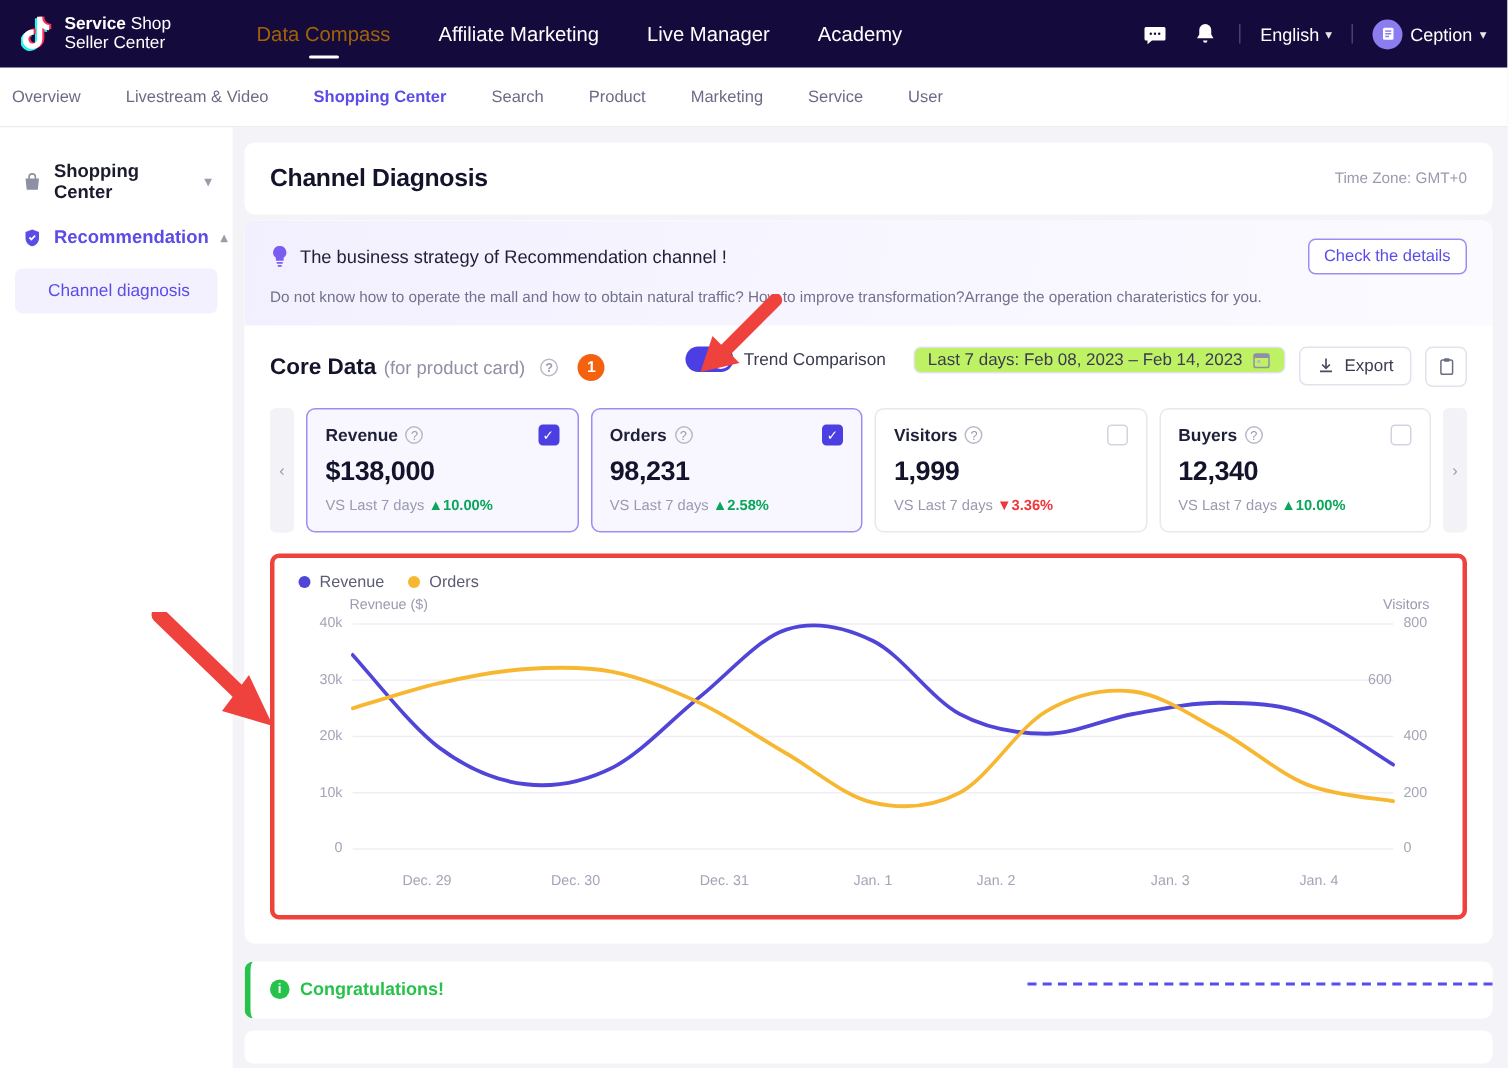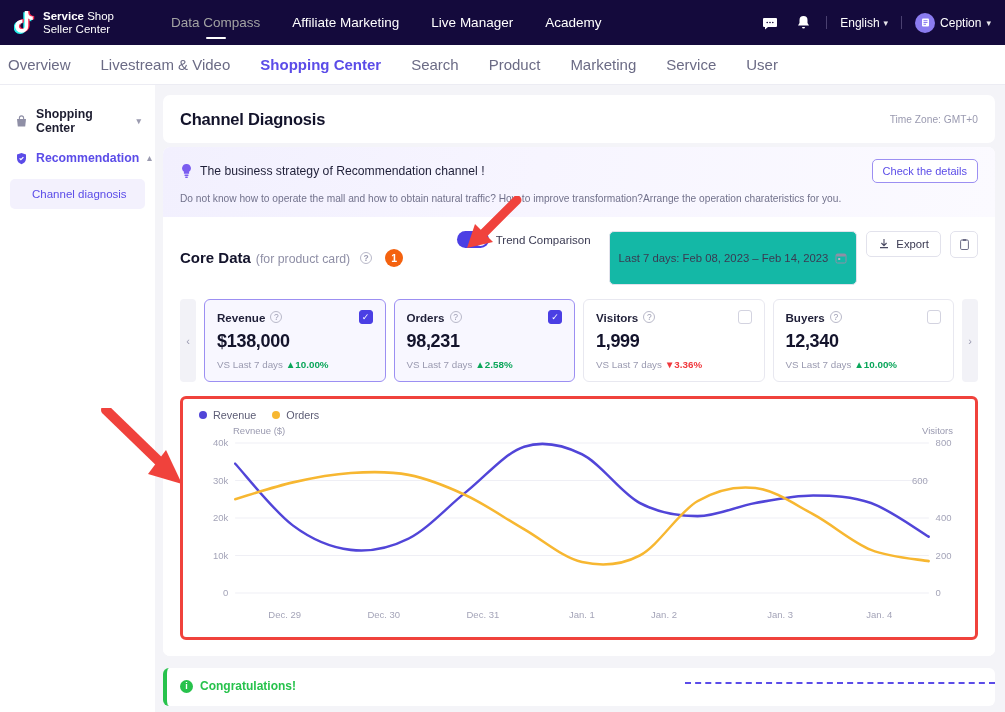--- a/index.html
+++ b/index.html
@@ -14,21 +14,21 @@
   .topbar {
     height: 45px; background: #140a3c; display: flex; align-items: center;
     padding: 0 14px; position: relative;
   }
   .brand { display: flex; align-items: center; gap: 7px; }
   .tiktok-note { width: 22px; height: 24px; position: relative; flex: 0 0 auto; }
   .brand-text { color: #fff; font-size: 11.5px; line-height: 13px; }
   .brand-text b { font-weight: bold; }
   .mainnav { display: flex; align-items: center; gap: 32px; margin-left: 57px; }
   .mainnav-item {
-    color: #a3a3a3; font-size: 13.5px; position: relative; padding: 4px 0;
+    color: #a16207; font-size: 13.5px; position: relative; padding: 4px 0;
     cursor: pointer; white-space: nowrap;
   }
   .mainnav-item.inactive { color: #ffffff; }
   .mainnav-item.active::after {
     content: ""; position: absolute; left: 50%; transform: translateX(-50%);
     bottom: -5px; width: 20px; height: 2.5px; background: #fff; border-radius: 2px;
   }
   .topright { margin-left: auto; display: flex; align-items: center; gap: 13px; color: #fff; }
   .ticon { width: 20px; height: 20px; display: flex; align-items: center; justify-content: center; cursor: pointer; }
   .tdiv { width: 1px; height: 13px; background: #4a4070; }
@@ -39,21 +39,21 @@
     font-size: 9px; color: #fff;
   }
   .user { font-size: 12px; display: flex; align-items: center; gap: 5px; cursor: pointer; }
   .chev { font-size: 9px; opacity: .9; }
 
   
   .subnav {
     height: 40px; background: #fff; display: flex; align-items: center;
     gap: 30px; padding: 0 8px; border-bottom: 1px solid #ececf3;
   }
-  .subnav-item { font-size: 15px; color: #6b6b85; cursor: pointer; white-space: nowrap; }
+  .subnav-item { font-size: 11px; color: #6b6b85; cursor: pointer; white-space: nowrap; }
   .subnav-item.active { color: #5b4ce8; font-weight: bold; }
 
   
   .shell { display: flex; height: calc(712px - 85px); }
   .sidebar { width: 155px; background: #fff; padding-top: 14px; flex: 0 0 155px; }
   .side-row {
     display: flex; align-items: center; gap: 8px; padding: 8px 14px;
     font-size: 12.3px; color: #1b1b2e; cursor: pointer; font-weight: bold;
   }
   .side-row.active { color: #5b4ce8; }
@@ -105,23 +105,23 @@
   .badge1 {
     width: 18px; height: 18px; border-radius: 50%; background: #f4620f; color: #fff;
     font-size: 10.5px; display: inline-flex; align-items: center; justify-content: center;
     margin-left: 8px; align-self: center; font-weight: bold;
   }
   .coretools { margin-left: auto; display: flex; align-items: flex-start; gap: 9px; }
   .toggle { width: 32px; height: 17px; border-radius: 9px; background: #4b3fe4; position: relative; cursor: pointer; }
   .toggle .knob { position: absolute; right: 2px; top: 2px; width: 13px; height: 13px; background: #fff; border-radius: 50%; }
   .tglabel { font-size: 11.5px; color: #3a3a52; margin-left: 7px; margin-right: 9px; }
   .dateinput {
-    border: 1px solid #e2e2ec; border-radius: 5px; padding: 20px 9px;
+    border: 1px solid #e2e2ec; border-radius: 5px; padding: 2px 9px;
     font-size: 11.3px; color: #3a3a52; display: flex; align-items: center; gap: 7px;
-    cursor: pointer; background: #14b8a6;
+    cursor: pointer; background: #bef264;
   }
   .btn-plain {
     border: 1px solid #e2e2ec; border-radius: 5px; padding: 6px 11px; background: #fff;
     font-size: 11.3px; color: #3a3a52; display: flex; align-items: center; gap: 6px;
     cursor: pointer; font-family: inherit;
   }
   .btn-icononly {
     border: 1px solid #e2e2ec; border-radius: 5px; width: 28px; height: 27px;
     background: #fff; display: flex; align-items: center; justify-content: center; cursor: pointer;
   }

